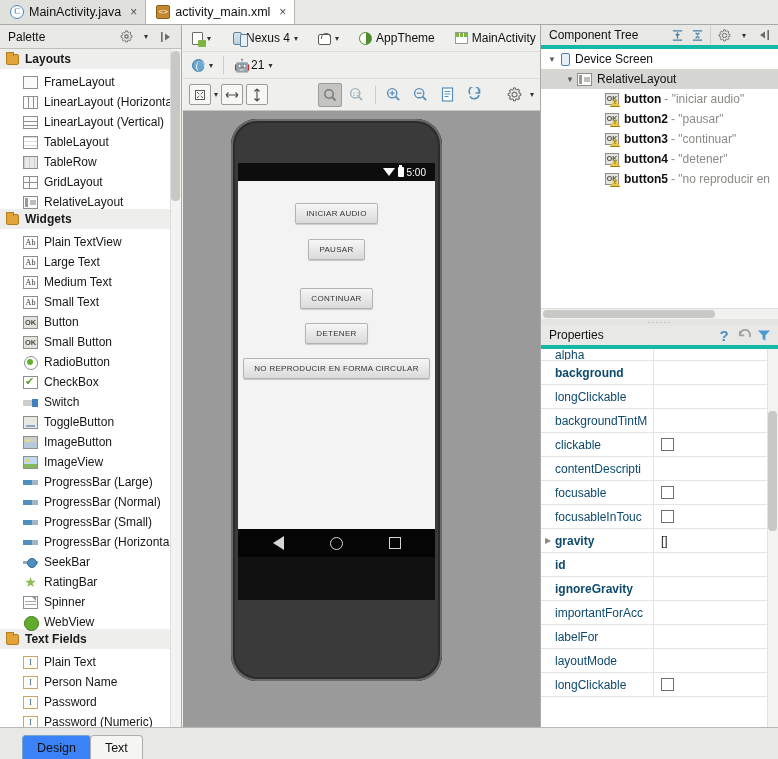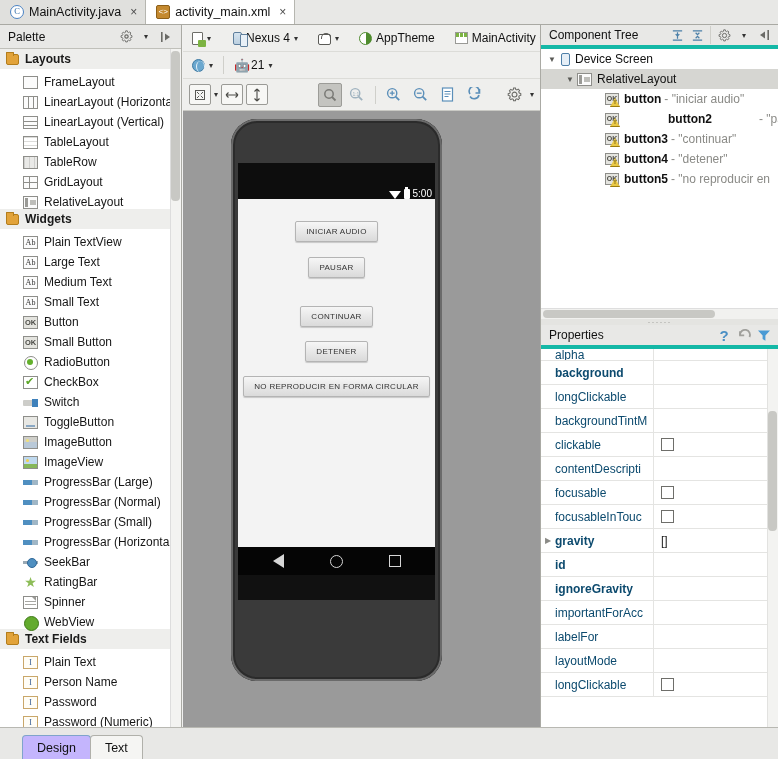--- a/index.html
+++ b/index.html
@@ -233,22 +233,22 @@
     position: absolute; left: 48px; top: 8px; width: 211px; height: 562px;
     background: #3a3a3a;
     border-radius: 26px;
     box-shadow: inset 0 0 0 2px #6a6a6a, inset 0 0 0 4px #2b2b2b;
   }
   .phone-inner {
     position: absolute; left: 7px; top: 44px; width: 197px; height: 437px;
     background: #111;
   }
   .statusbar {
-    height: 36px; background: #0d0d0d; display: flex; align-items: flex-end;
-    justify-content: flex-end; gap: 3px; padding-right: 3px;
+    height: 18px; background: #0d0d0d; display: flex; align-items: center;
+    justify-content: flex-end; gap: 3px; padding-right: 9px;
   }
   .wifi { width: 0; height: 0; border-left: 6px solid transparent; border-right: 6px solid transparent; border-top: 8px solid #fff; }
   .batt { width: 6px; height: 10px; background: #fff; border-radius: 1px; position: relative; }
   .batt::before { content:""; position:absolute; left:1.5px; top:-2px; width:3px; height:2px; background:#fff; }
   .clock { color: #fff; font-size: 10px; }
   .screen {
     height: 348px; background: #f3f3f3; position: relative;
     display: flex; flex-direction: column; align-items: center;
   }
   .abtn {
@@ -317,21 +317,21 @@
   .bottom {
     position: absolute; left: 0; bottom: 0; width: 778px; height: 32px;
     background: #e8e8e6; border-top: 1px solid #b8b8b2;
     display: flex; align-items: flex-end; padding-left: 22px;
   }
   .btab {
     height: 24px; padding: 0 14px; display: flex; align-items: center;
     font-size: 12.5px; border: 1px solid #b0b0aa; border-bottom: none;
     border-radius: 4px 4px 0 0; background: #f5f5f3; color: #111; margin-right: -1px;
   }
-  .btab.active { background: #c4b5fd; border-color: #7fa4cb; }
+  .btab.active { background: #3b82f6; border-color: #7fa4cb; }
 </style>
 </head>
 <body>
 
 <div class="app">
 
   <div class="tabbar">
     <div class="tab">
       <span class="tabicon ic-java">C</span>
       <span>MainActivity.java</span>
@@ -689,21 +689,21 @@
       <div class="tnode sel" style="padding-left:22px;">
         <span class="twist">▼</span>
         <span class="tico tic-rel"></span>
         <span class="tname" style="font-weight:normal">RelativeLayout</span>
       </div>
       <div class="tnode" style="padding-left:64px;">
         <span class="tico tic-btn">OK</span>
         <span class="tname">button</span>
         <span class="tval">- "iniciar audio"</span>
       </div>
-      <div class="tnode" style="padding-left:64px;gap:44px;">
+      <div class="tnode" style="padding-left:64px;">
         <span class="tico tic-btn">OK</span>
         <span class="tname">button2</span>
         <span class="tval">- "pausar"</span>
       </div>
       <div class="tnode" style="padding-left:64px;">
         <span class="tico tic-btn">OK</span>
         <span class="tname">button3</span>
         <span class="tval">- "continuar"</span>
       </div>
       <div class="tnode" style="padding-left:64px;">

